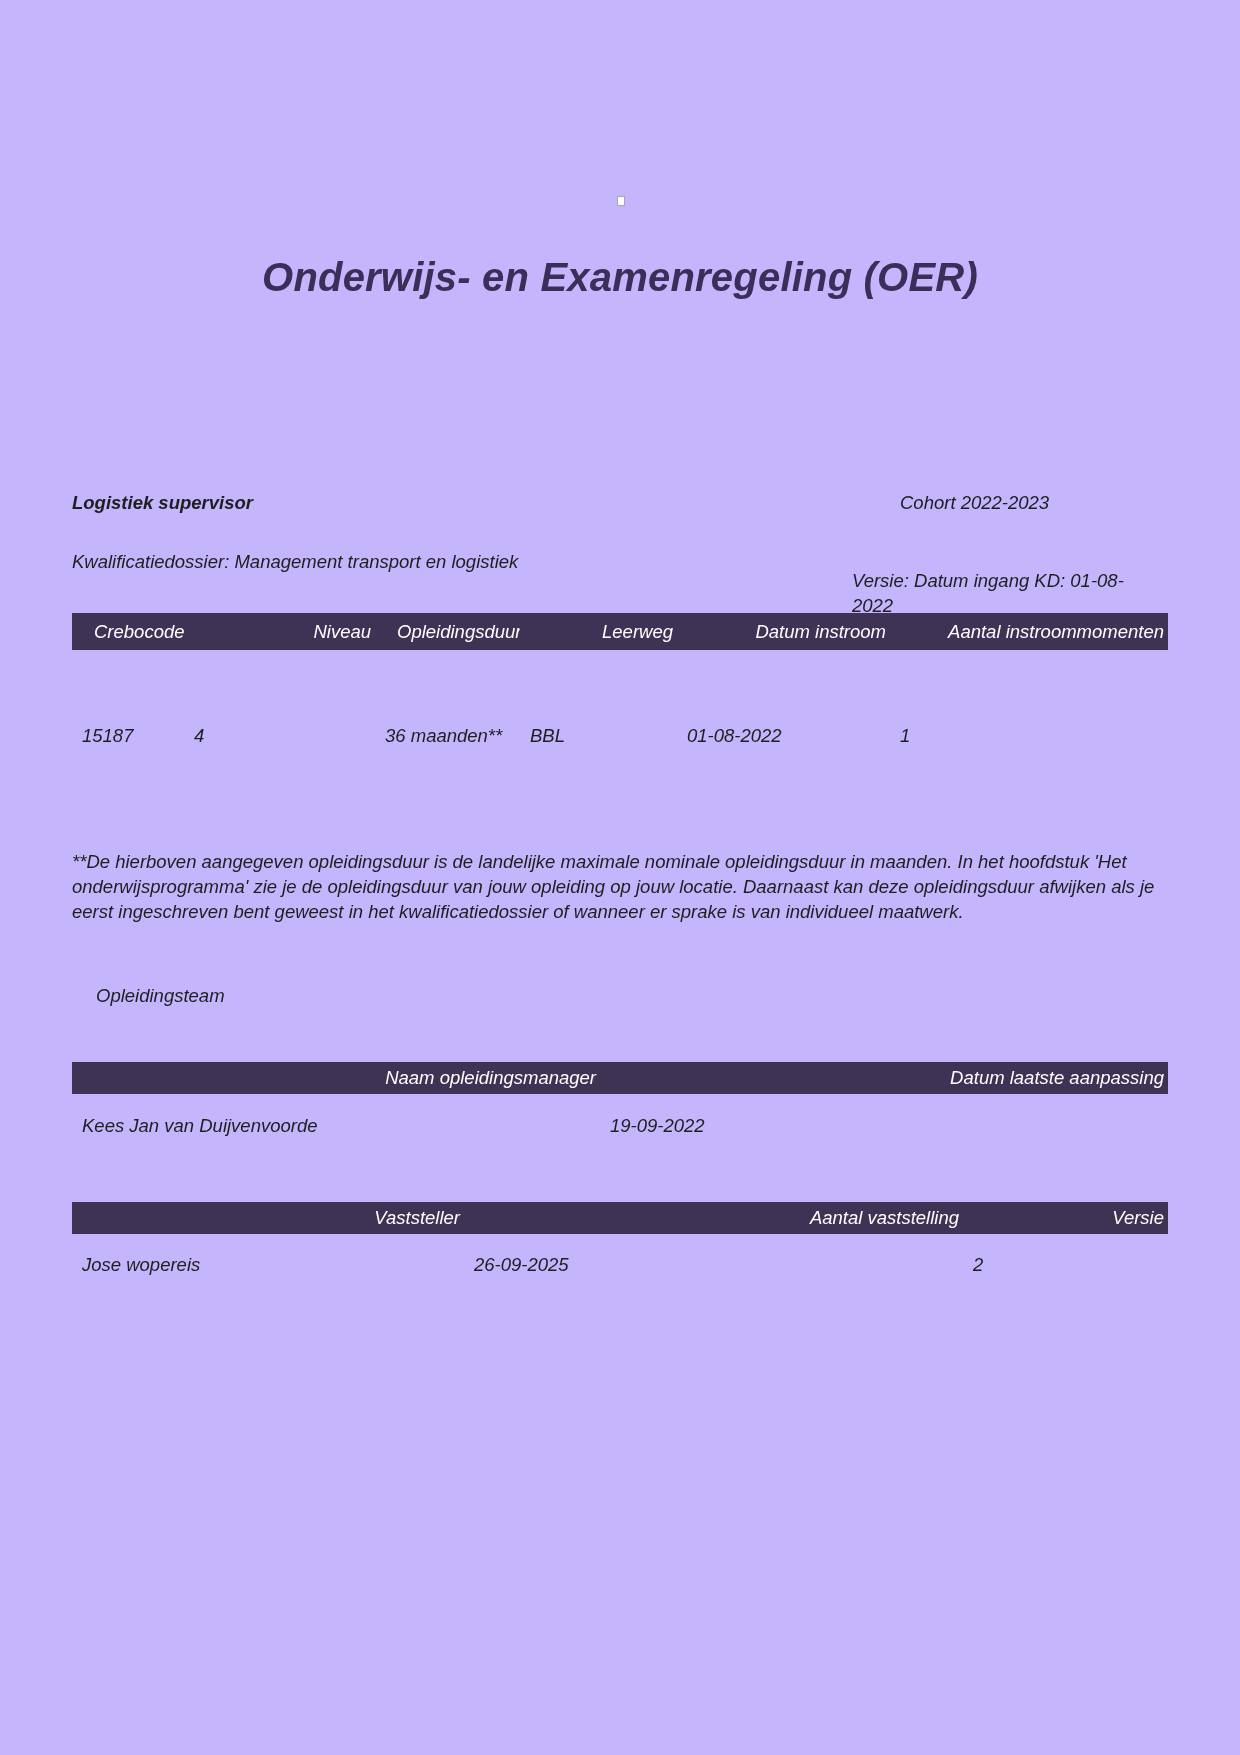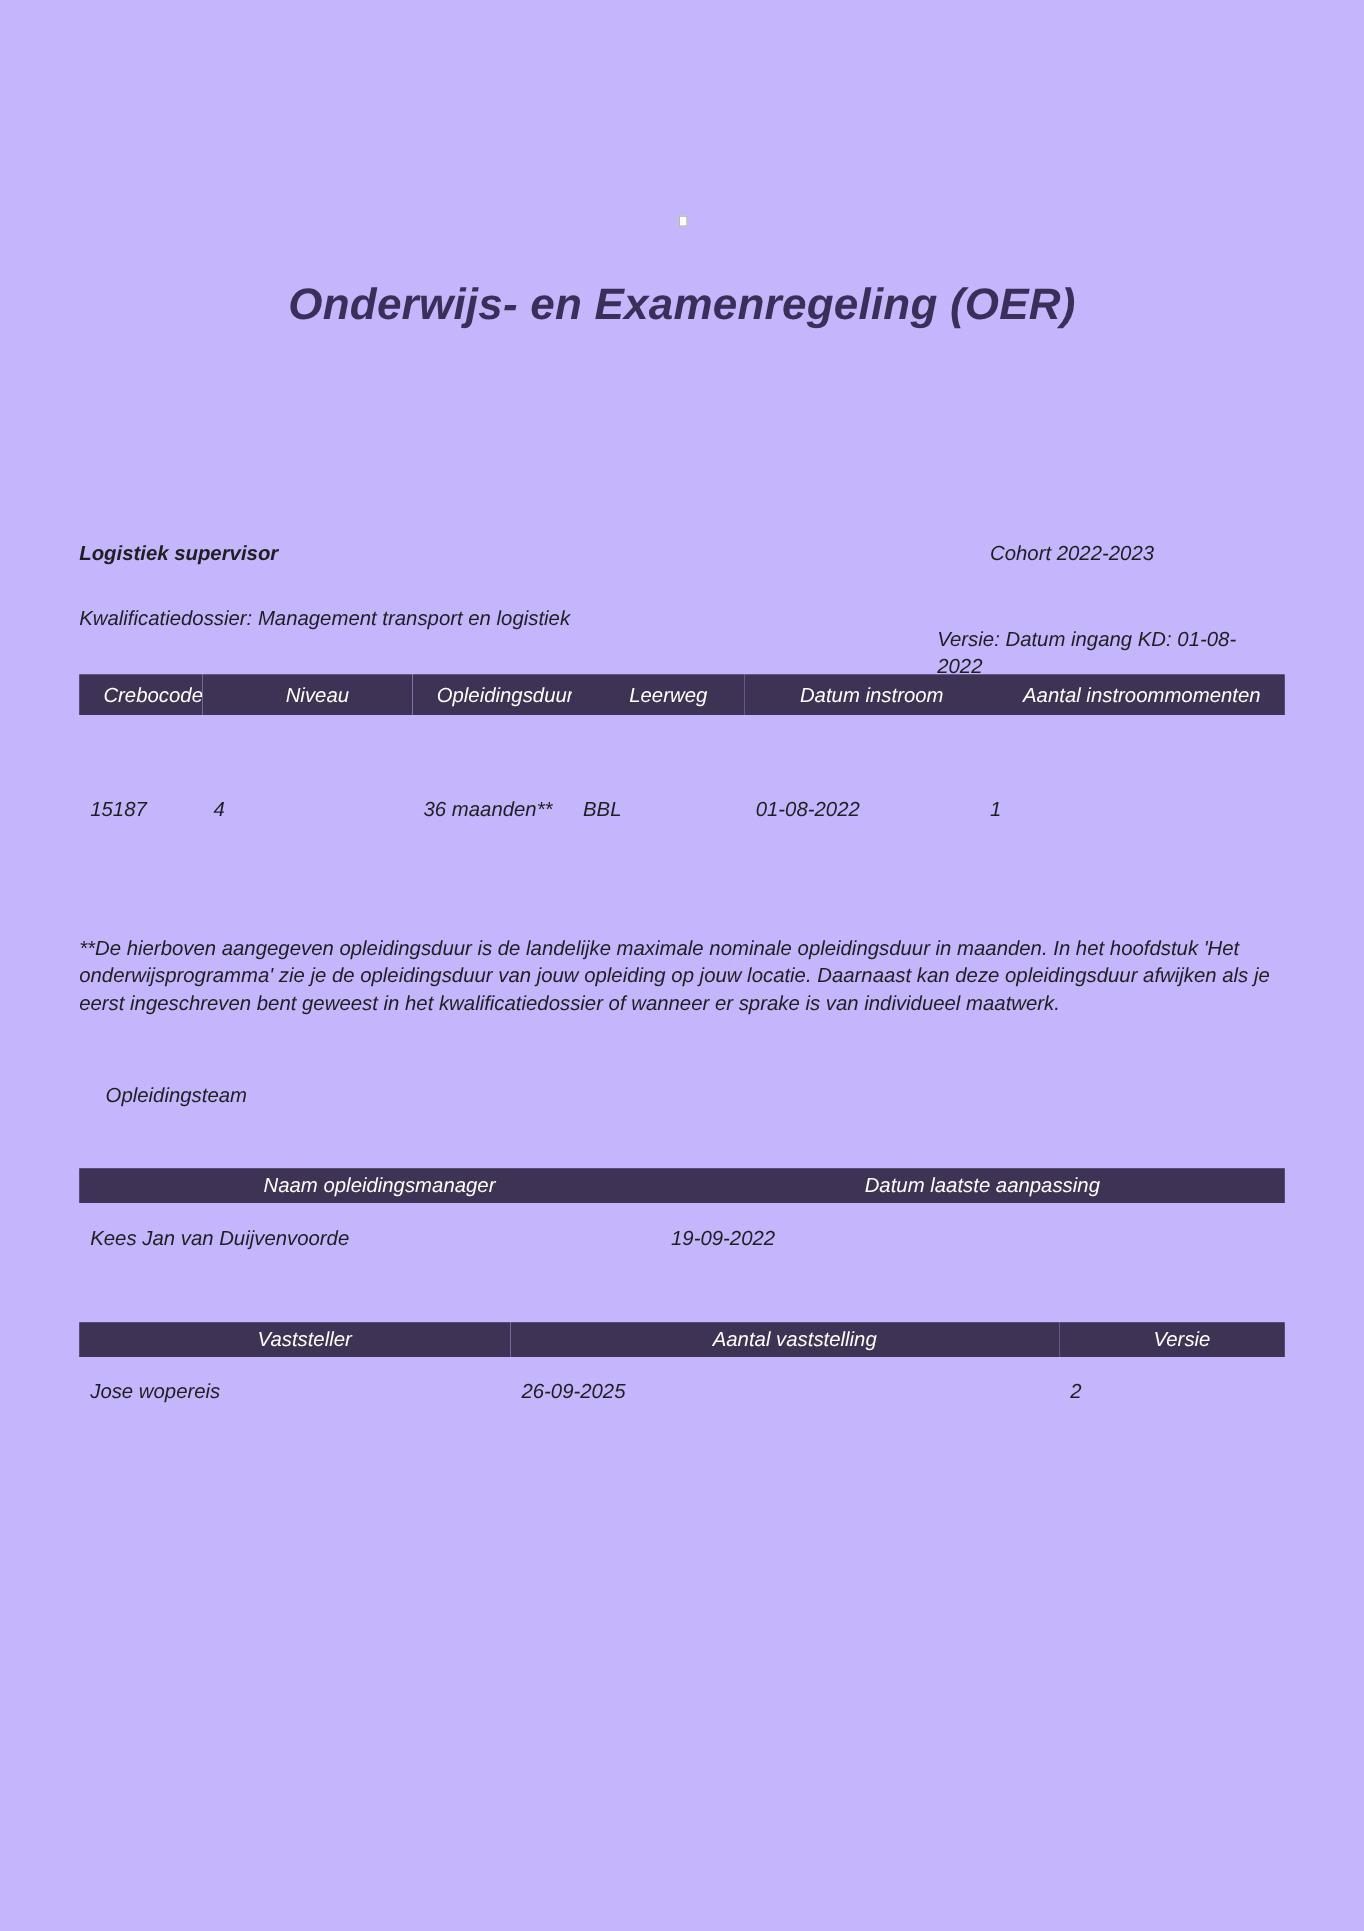--- a/index.html
+++ b/index.html
@@ -73,21 +73,21 @@
     width: 1096px;
     border-collapse: collapse;
     table-layout: fixed;
     font-size: 18.5px;
     color: var(--body-text);
   }
   table.tbl th {
     background: var(--accent);
     color: var(--header-text);
     font-weight: normal;
-    text-align: center;
+    text-align: right;
     padding: 0 4px 0 22px;
     white-space: nowrap;
     overflow: hidden;
   }
   table.tbl td {
     vertical-align: middle;
     text-align: left;
     padding: 0 4px 0 10px;
     white-space: nowrap;
     overflow: hidden;

